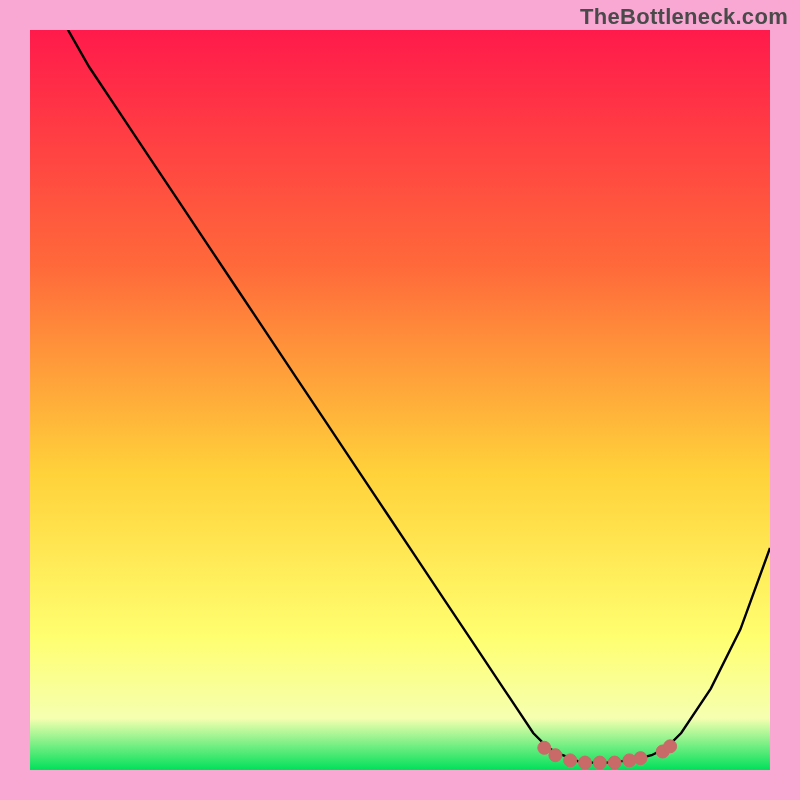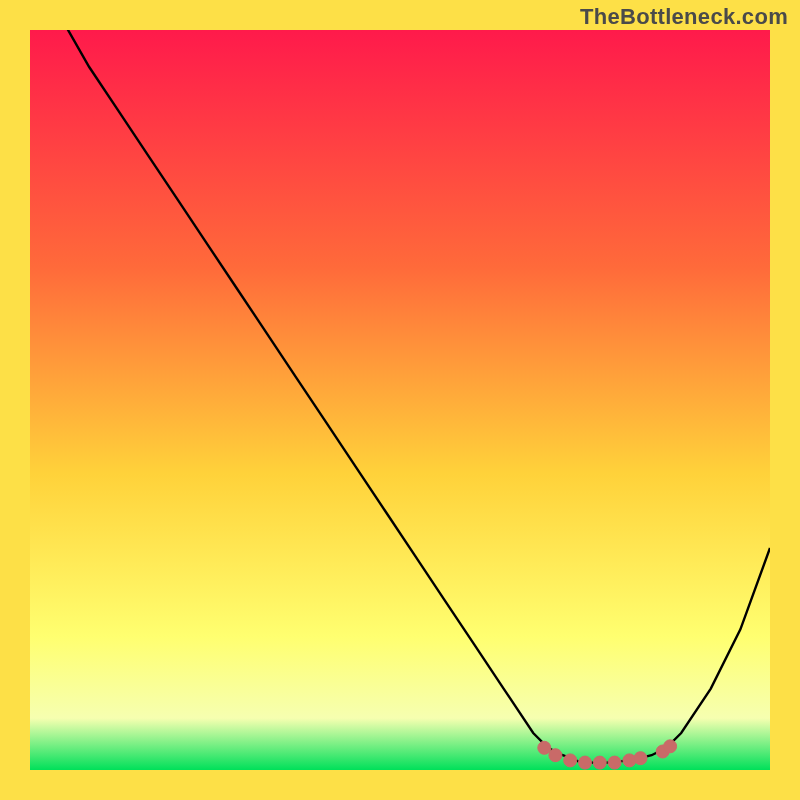--- a/index.html
+++ b/index.html
@@ -8,21 +8,21 @@
     background: #000000;
     width: 800px;
     height: 800px;
     overflow: hidden;
     font-family: Arial, Helvetica, sans-serif;
   }
   .frame {
     position: relative;
     width: 800px;
     height: 800px;
-    background: #fde047;
+    background: #f9a8d4;
   }
   .watermark {
     position: absolute;
     top: 4px;
     right: 12px;
     color: #4a4a4a;
     font-size: 22px;
     font-weight: bold;
     letter-spacing: 0.3px;
     z-index: 3;

